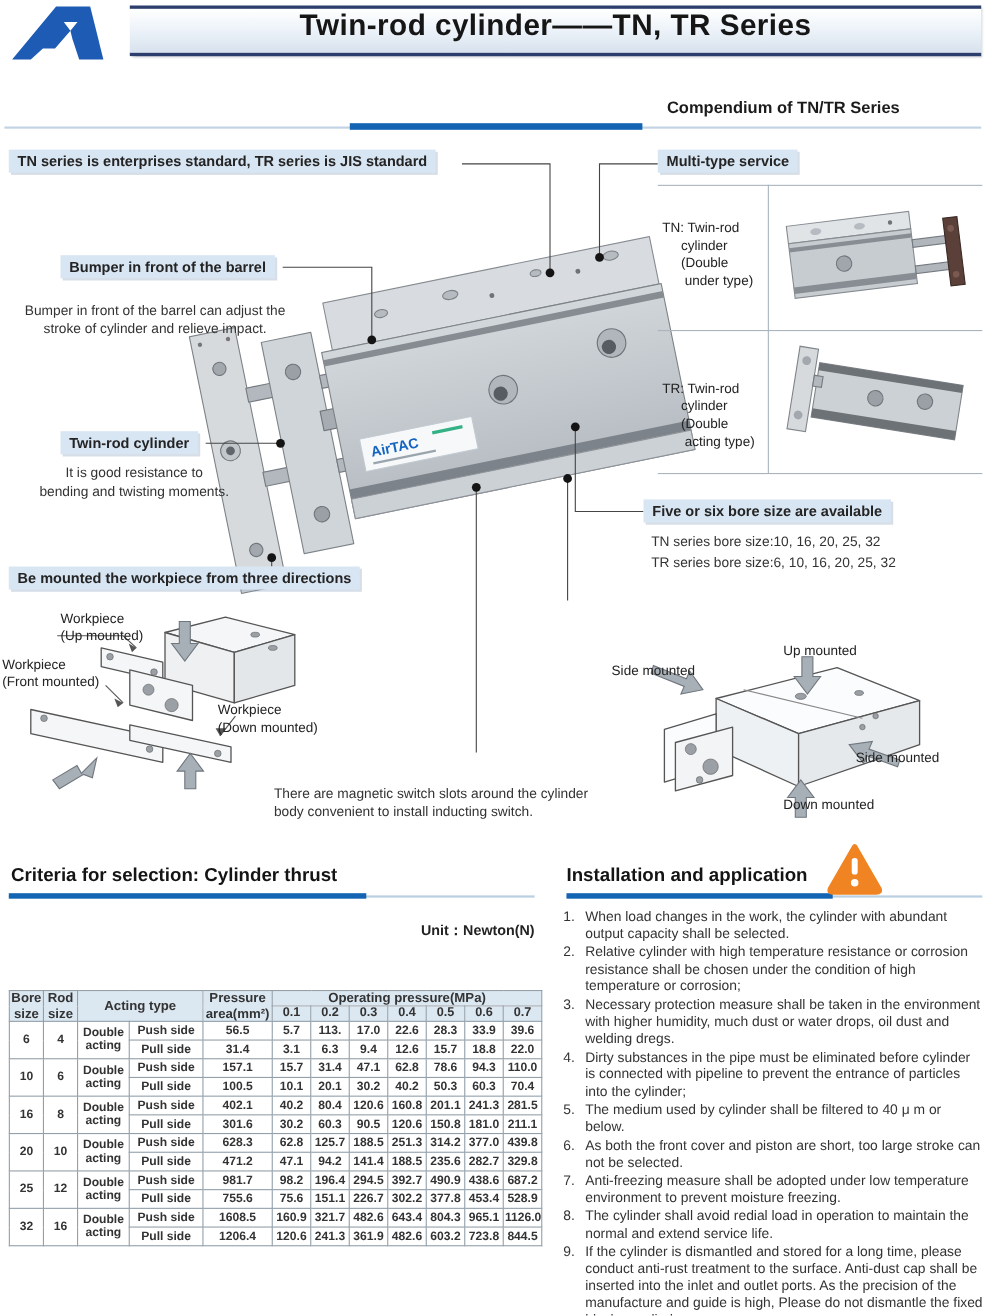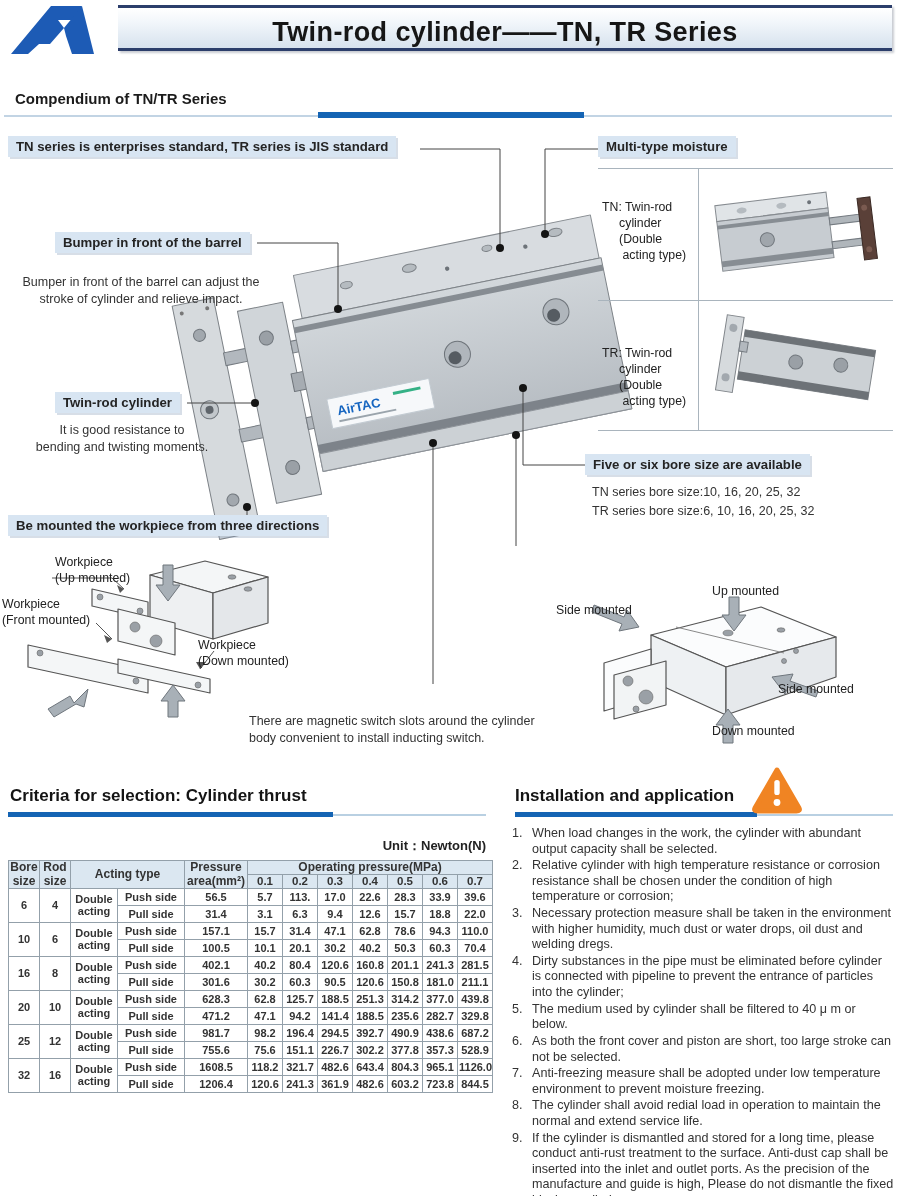--- a/index.html
+++ b/index.html
@@ -5,21 +5,21 @@
   html,body{margin:0;padding:0}
   body{width:900px;height:1196px;position:relative;background:#fff;
        font-family:"Liberation Sans",sans-serif;overflow:hidden;color:#333}
   .abs{position:absolute}
   .pre{white-space:pre-line}
   .prex{white-space:pre}
   
   #title-bar{left:118px;top:5px;width:774px;height:40px;
     background:linear-gradient(180deg,#ffffff 0%,#f0f5fa 40%,#d7e2ee 100%);
     border-top:3px solid #2c3e6b;border-bottom:3px solid #2c3e6b;
-    display:flex;align-items:flex-end;justify-content:center;box-shadow:2px 2px 2px #c9ccd2}
+    display:flex;align-items:flex-start;justify-content:center;box-shadow:2px 2px 2px #c9ccd2}
   #page-title{font-size:27px;font-weight:bold;color:#161616;letter-spacing:.4px}
   
   .callout{background:#d8e5f2;font-weight:bold;color:#242424;font-size:13.2px;
     padding:3px 8px;white-space:nowrap;box-shadow:2px 2px 0 rgba(140,160,185,.35)}
   .desc{font-size:12.5px;color:#333;line-height:1.32}
   .dlabel{font-size:12.3px;color:#222;line-height:1.3}
   .comp-title{font-size:15px;font-weight:bold;color:#1b1b1b}
   .hline{background:#a9b4bd;height:1px}
   .vline{background:#a9b4bd;width:1px}
   
@@ -120,41 +120,41 @@
         <circle cx="545" cy="174" r="4"></circle>
       <circle cx="338" cy="249" r="4"></circle>
         <circle cx="255" cy="343" r="4"></circle>
       <circle cx="523" cy="328" r="4"></circle>
         <circle cx="433" cy="383" r="4"></circle>
       <circle cx="516" cy="375" r="4"></circle>
         <circle cx="247" cy="447" r="4"></circle>
     </g>
   </svg>
 
-  <div class="abs comp-title" style="left:15px;top:30px;width:818px;text-align:left">Compendium of TN/TR Series</div>
+  <div class="abs comp-title" style="left:0;top:30px;width:818px;text-align:right">Compendium of TN/TR Series</div>
   <div class="abs" style="left:4px;top:55px;width:888px;height:2px;background:#c2d4e4"></div>
   <div class="abs" style="left:318px;top:52px;width:266px;height:6px;background:#1464b4"></div>
 
   <div class="abs callout" style="left:8px;top:76px">TN series is enterprises standard, TR series is JIS standard</div>
   <div class="abs callout" style="left:55px;top:172px">Bumper in front of the barrel</div>
   <div class="abs desc pre" style="left:16px;top:214px;width:250px;text-align:center">Bumper in front of the barrel can adjust the
 stroke of cylinder and relieve impact.</div>
   <div class="abs callout" style="left:55px;top:332px">Twin-rod cylinder</div>
   <div class="abs desc pre" style="left:8px;top:362px;width:228px;text-align:center">It is good resistance to
 bending and twisting moments.</div>
 
-  <div class="abs callout" style="left:598px;top:76px">Multi-type moisture</div>
+  <div class="abs callout" style="left:598px;top:76px">Multi-type service</div>
   <div class="abs hline" style="left:598px;top:108px;width:295px"></div>
   <div class="abs hline" style="left:598px;top:240px;width:295px"></div>
   <div class="abs hline" style="left:598px;top:370px;width:295px"></div>
   <div class="abs vline" style="left:698px;top:108px;height:262px"></div>
   <div class="abs dlabel prex" style="left:602px;top:140px">TN: Twin-rod
      cylinder
      (Double
-      acting type)</div>
+      under type)</div>
   <div class="abs dlabel prex" style="left:602px;top:286px">TR: Twin-rod
      cylinder
      (Double
       acting type)</div>
   <svg class="abs" style="left:705px;top:116px;width:185px;height:118px" viewBox="0 0 185 118">
     <g transform="rotate(-7 92 59)">
       <rect x="14" y="20" width="112" height="16" fill="#e0e4e7" stroke="#868b90"></rect>
       <ellipse cx="40" cy="28" rx="5" ry="3" fill="#b5bbc0"></ellipse>
       <ellipse cx="80" cy="28" rx="5" ry="3" fill="#b5bbc0"></ellipse>
       <circle cx="108" cy="28" r="2" fill="#6d7379"></circle>
@@ -264,21 +264,21 @@
 
   <div class="abs desc pre" style="left:249px;top:653px">There are magnetic switch slots around the cylinder
 body convenient to install inducting switch.</div>
 </div>
 
 <div class="abs sec-title" style="left:10px;top:786px">Criteria for selection: Cylinder thrust</div>
 <div class="abs bar-light" style="left:8px;top:814px;width:478px"></div>
 <div class="abs bar-dark" style="left:8px;top:812px;width:325px"></div>
 <div class="abs" id="unit-note" style="left:240px;top:837px;width:246px">Unit：Newton(N)</div>
 
-<table class="abs" id="thrust-table" style="left:8px;top:860px;width:484px">
+<table class="abs" id="thrust-table" style="left:8px;top:900px;width:484px">
   <colgroup>
     <col style="width:31px">
       <col style="width:31px">
       <col style="width:47px">
       <col style="width:67px">
     <col style="width:63px">
       <col style="width:35px">
       <col style="width:35px">
       <col style="width:35px">
     <col style="width:35px">
@@ -428,31 +428,31 @@
         <td>687.2</td>
       </tr>
       <tr>
         <td>Pull side</td>
         <td>755.6</td>
         <td>75.6</td>
         <td>151.1</td>
         <td>226.7</td>
         <td>302.2</td>
         <td>377.8</td>
-        <td>357.3</td>
+        <td>453.4</td>
         <td>528.9</td>
       </tr>
       <tr>
         <td rowspan="2">32</td>
         <td rowspan="2">16</td>
         <td rowspan="2" class="pre">Double
 acting</td>
         <td>Push side</td>
         <td>1608.5</td>
-        <td>118.2</td>
+        <td>160.9</td>
         <td>321.7</td>
         <td>482.6</td>
         <td>643.4</td>
         <td>804.3</td>
         <td>965.1</td>
         <td>1126.0</td>
       </tr>
       <tr>
         <td>Pull side</td>
         <td>1206.4</td>

